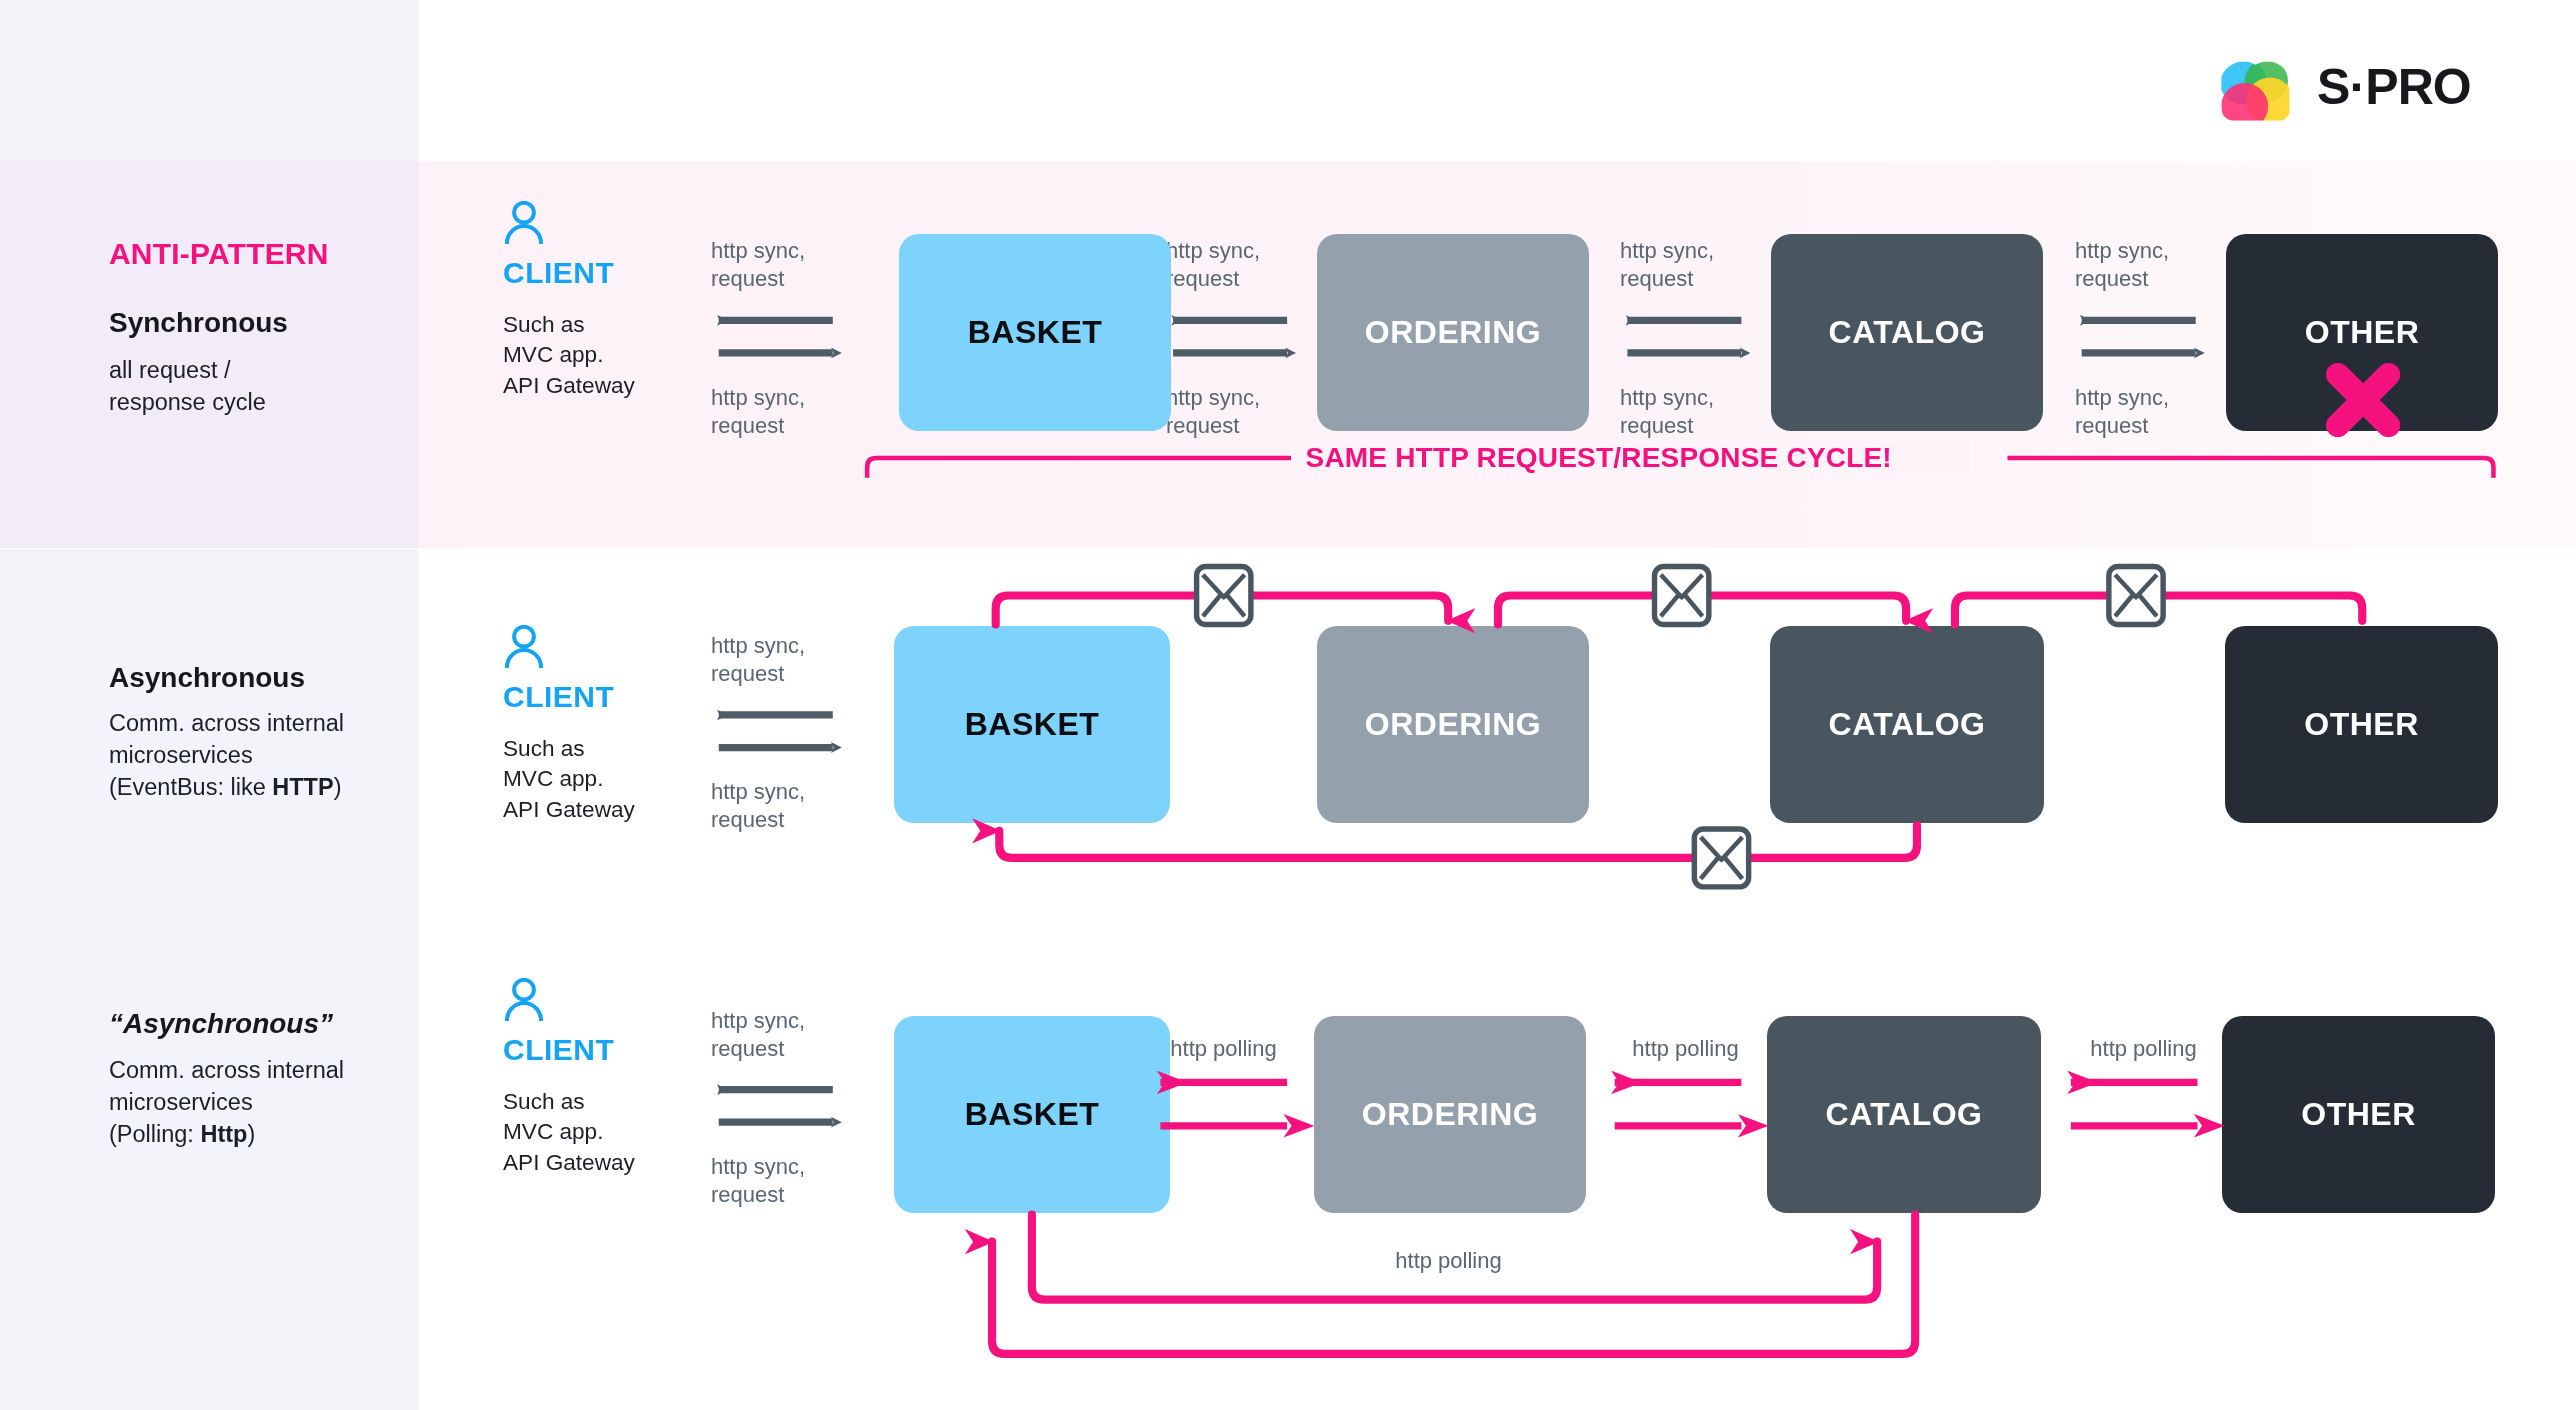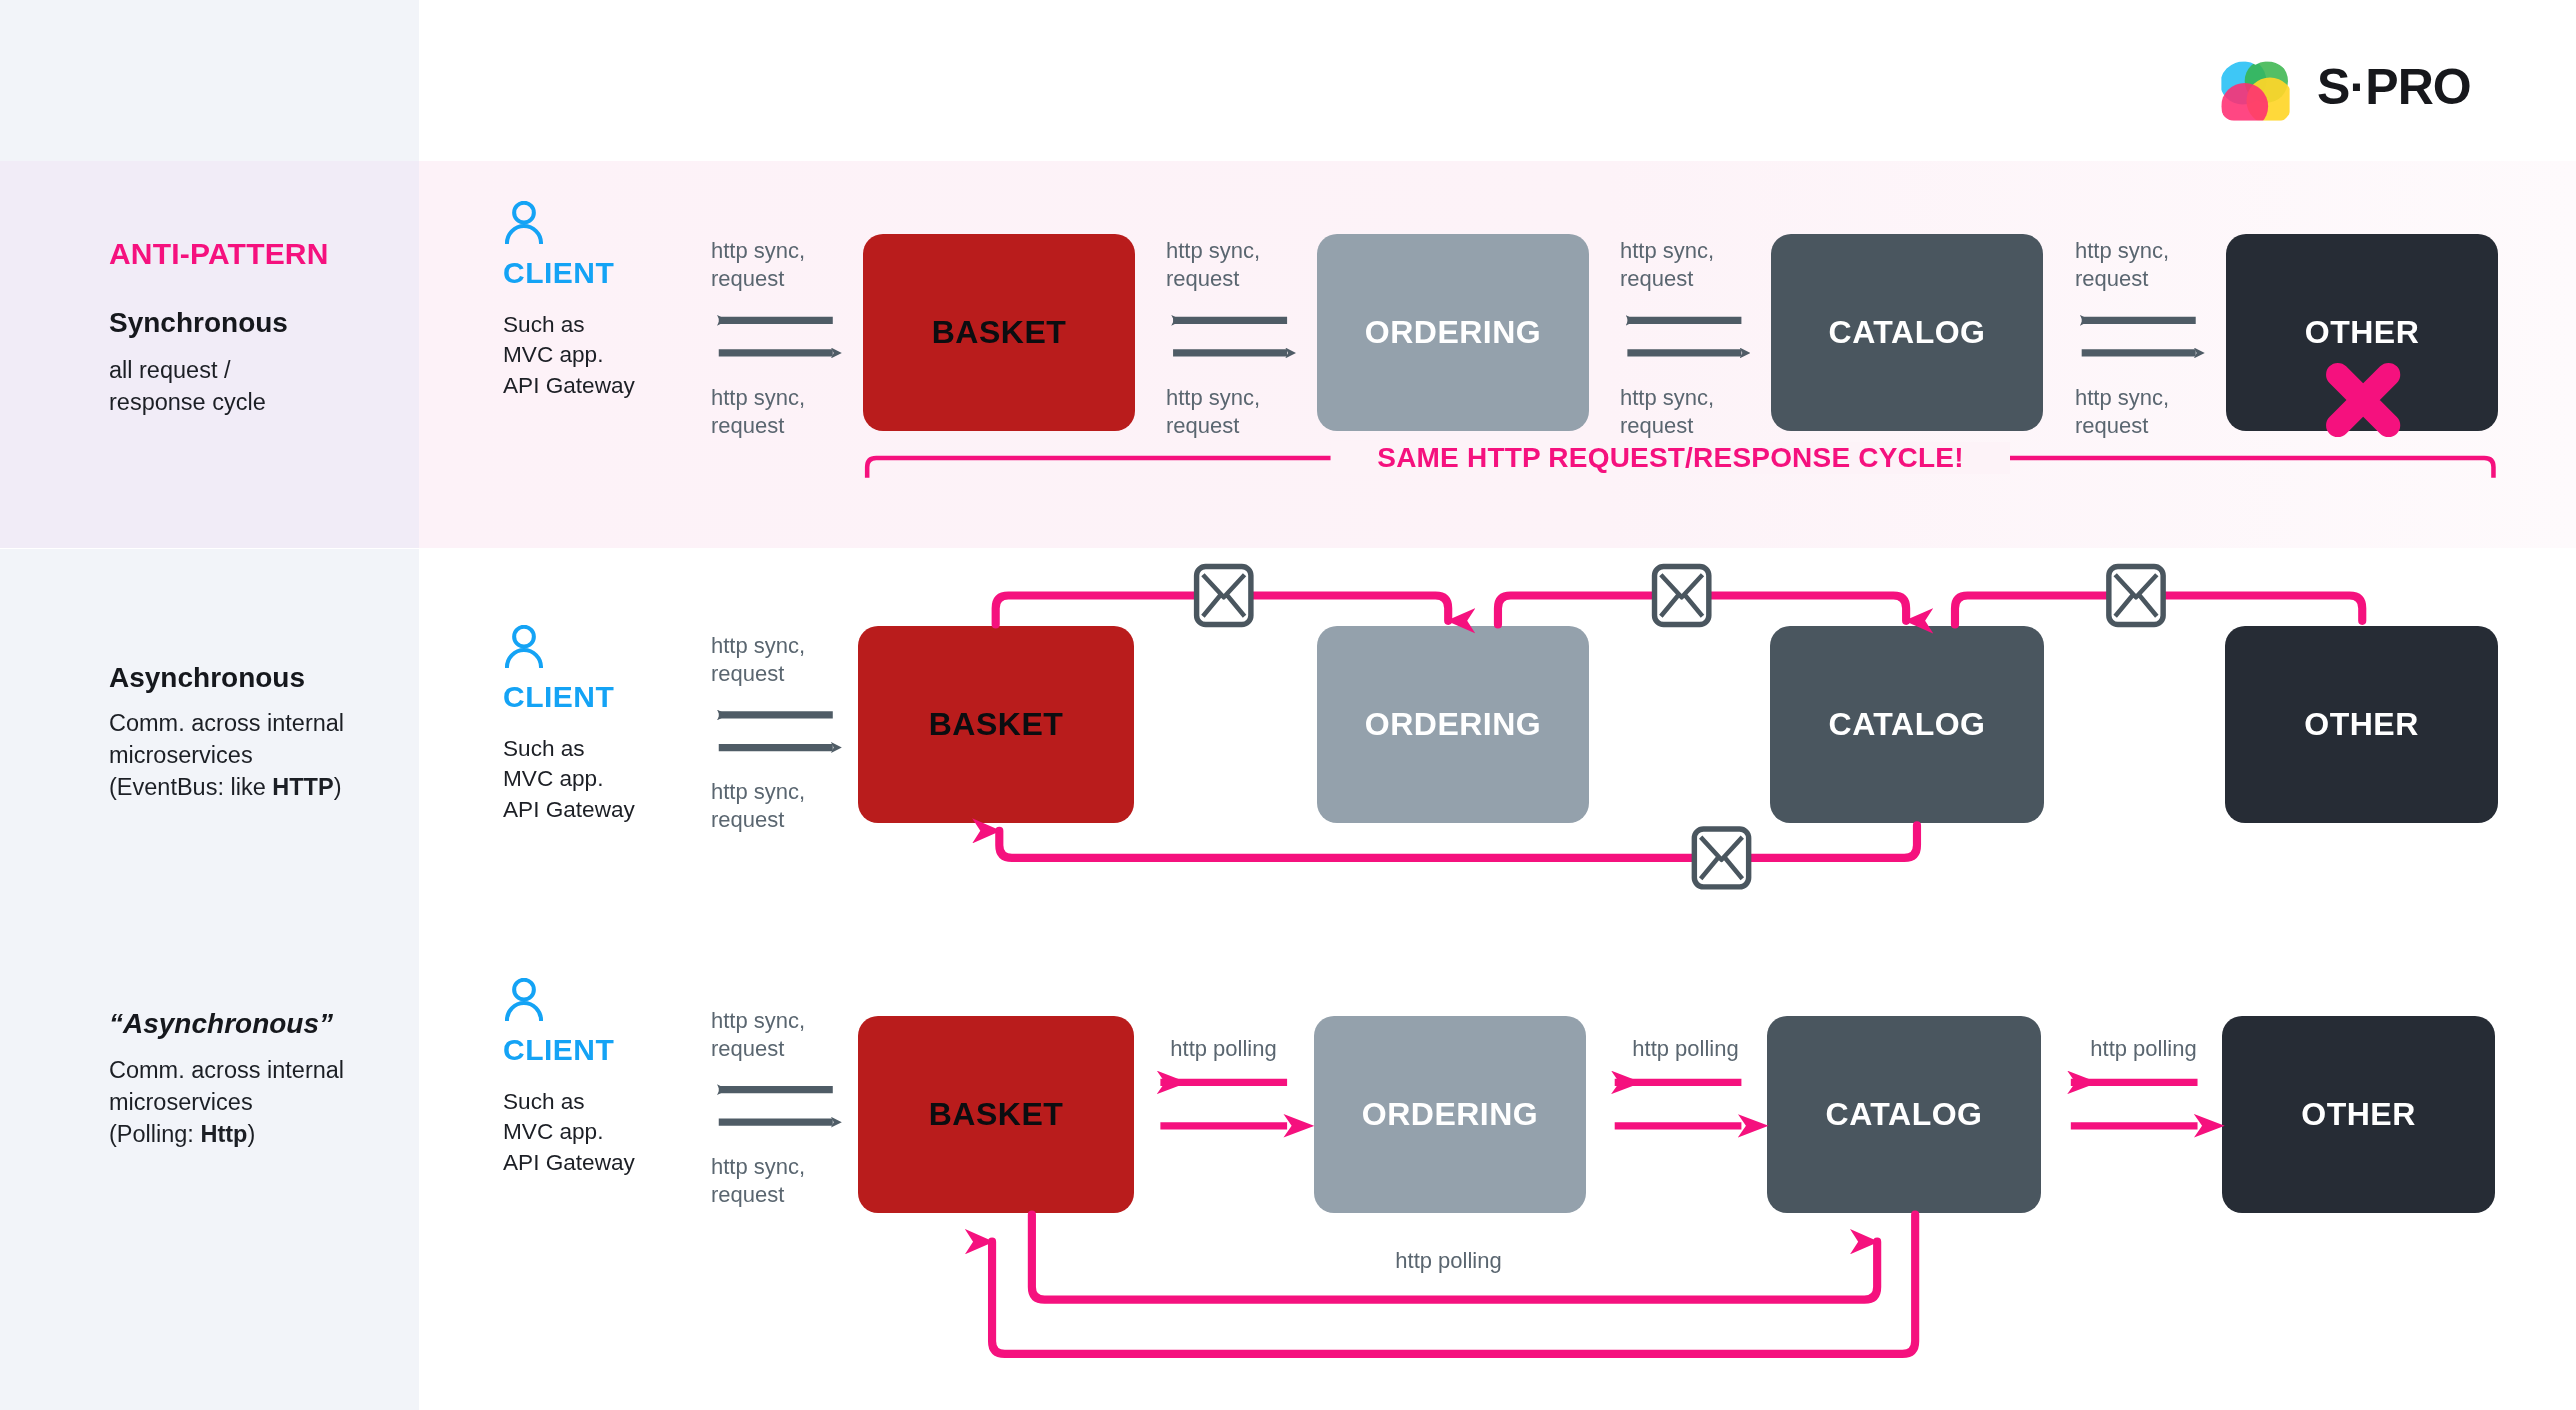--- a/index.html
+++ b/index.html
@@ -37,21 +37,21 @@
   .client-icon { width:42px; height:43px; display:block; }
   .client-name { color:#14a3f5; font-size:30px; font-weight:bold; letter-spacing:0.5px; margin-top:12px; }
   .client-desc { color:#1c1f25; font-size:22.6px; line-height:1.34; margin-top:20px; }
 
   
   .svc {
     position:absolute; border-radius:20px; display:flex;
     align-items:center; justify-content:center;
     font-size:32px; font-weight:bold; letter-spacing:0.5px;
   }
-  .svc.basket   { background:#b91c1c; color:#0b0d10; }
+  .svc.basket   { background:#7dd3fc; color:#0b0d10;margin-left:36px; }
   .svc.ordering { background:#94a1ac; color:#ffffff; }
   .svc.catalog  { background:#4a565f; color:#ffffff; }
   .svc.other    { background:#262c35; color:#ffffff; }
 
   
   .lbl {
     position:absolute; color:#5a6670; font-size:22px; line-height:1.28;
     text-align:left; white-space:pre-line;
   }
   .lbl.c { text-align:center; }
@@ -305,16 +305,16 @@
     </g>
 
     <g fill="none" stroke="#f5117e" stroke-width="9" stroke-linecap="round">
 
       <path d="M1140 1342 L1140 1422 Q1140 1436 1154 1436 L2060 1436 Q2074 1436 2074 1422 L2074 1372" marker-end="url(#pinkUp)"></path>
 
       <path d="M2116 1342 L2116 1482 Q2116 1496 2102 1496 L1110 1496 Q1096 1496 1096 1482 L1096 1372" marker-end="url(#pinkUp)"></path>
     </g>
   </svg>
 
-  <div class="bracket-text" style="left:1331px; top:442px; width:679px; text-align:center; background:linear-gradient(90deg,#fdf3f8,#fdf3f8);">SAME HTTP REQUEST/RESPONSE CYCLE!</div>
+  <div class="bracket-text" style="left:1291px; top:442px; width:679px; background:linear-gradient(90deg,#fdf3f8,#fdf3f8);">SAME HTTP REQUEST/RESPONSE CYCLE!</div>
 
 </div>
 
 
 </body></html>

